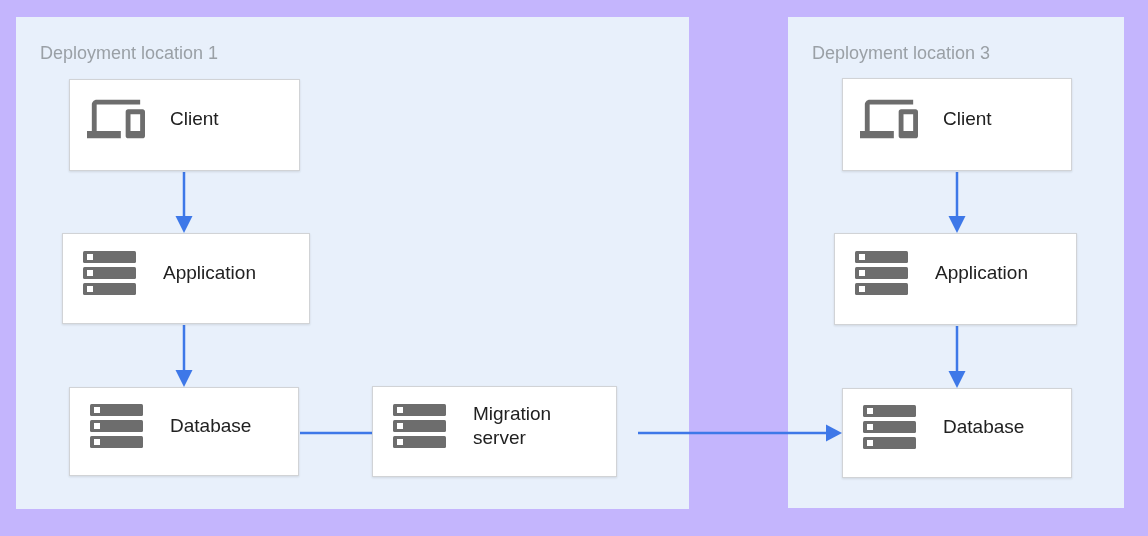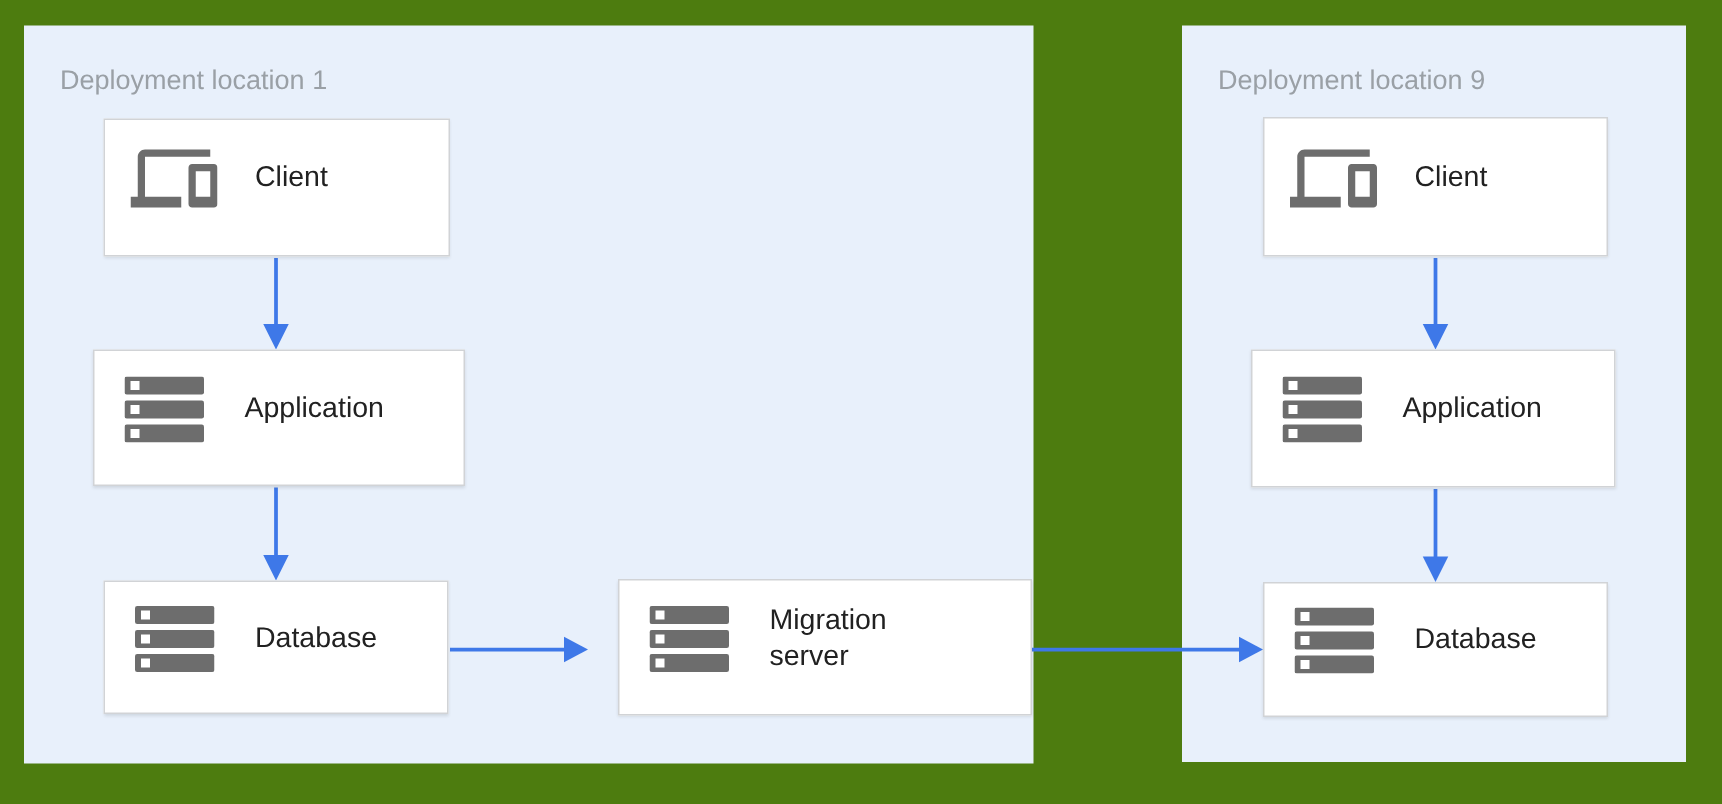--- a/index.html
+++ b/index.html
@@ -1,37 +1,37 @@
 <!DOCTYPE html>
 <html><head>
 <meta charset="utf-8">
 <style>
   html,body{margin:0;padding:0;background:#ffffff;font-family:"Liberation Sans",sans-serif;}
-  .canvas{position:relative;width:1148px;height:536px;background:#4d7c0f;overflow:hidden;}
+  .canvas{position:relative;width:1148px;height:536px;background:#c4b5fd;overflow:hidden;}
   .zone{position:absolute;background:#e8f0fb;}
   .zone-label{position:absolute;left:24px;top:26px;font-size:18px;color:#9aa0a6;white-space:nowrap;}
   .node{
     position:absolute;box-sizing:border-box;background:#ffffff;
     border:1px solid #d1d3d6;box-shadow:0 1px 2px rgba(60,64,67,.14);
     display:flex;align-items:center;padding:0 12px 12px 17px;
   }
   .node .icon{width:58px;flex:0 0 auto;display:flex;align-items:center;justify-content:center;margin-right:25px;}
   .node-label{font-size:19px;line-height:1.25;color:#212121;max-width:122px;}
   svg.arrows{position:absolute;left:0;top:0;pointer-events:none;}
 </style>
 </head>
 <body>
 
 <div class="canvas">
 
   <div class="zone" style="left:16px;top:17px;width:673px;height:492px">
     <div class="zone-label">Deployment location 1</div>
   </div>
   <div class="zone" style="left:788px;top:17px;width:336px;height:491px">
-    <div class="zone-label">Deployment location 9</div>
+    <div class="zone-label">Deployment location 3</div>
   </div>
 
   <svg class="arrows" width="1148" height="536" viewBox="0 0 1148 536">
     <g stroke="#3e78e8" stroke-width="2.5" fill="#3e78e8">
       <g>
         <line x1="184" y1="172" x2="184" y2="218"></line>
         <polygon points="175.5,216 192.5,216 184,233" stroke="none"></polygon>
       </g>
       <g>
         <line x1="184" y1="325" x2="184" y2="372"></line>
@@ -94,21 +94,21 @@
           <g fill="#ffffff">
             <rect x="4" y="3" width="6" height="6"></rect>
             <rect x="4" y="19" width="6" height="6"></rect>
             <rect x="4" y="35" width="6" height="6"></rect>
           </g>
         </svg>
     </span>
     <span class="node-label">Database</span>
   </div>
 
-  <div class="node" style="left:412px;top:386px;width:276px;height:91px">
+  <div class="node" style="left:372px;top:386px;width:245px;height:91px">
     <span class="icon">
       <svg width="53" height="44" viewBox="0 0 53 44">
           <g fill="#6d6d6d">
             <rect x="0" y="0" width="53" height="12" rx="1.5"></rect>
             <rect x="0" y="16" width="53" height="12" rx="1.5"></rect>
             <rect x="0" y="32" width="53" height="12" rx="1.5"></rect>
           </g>
           <g fill="#ffffff">
             <rect x="4" y="3" width="6" height="6"></rect>
             <rect x="4" y="19" width="6" height="6"></rect>

